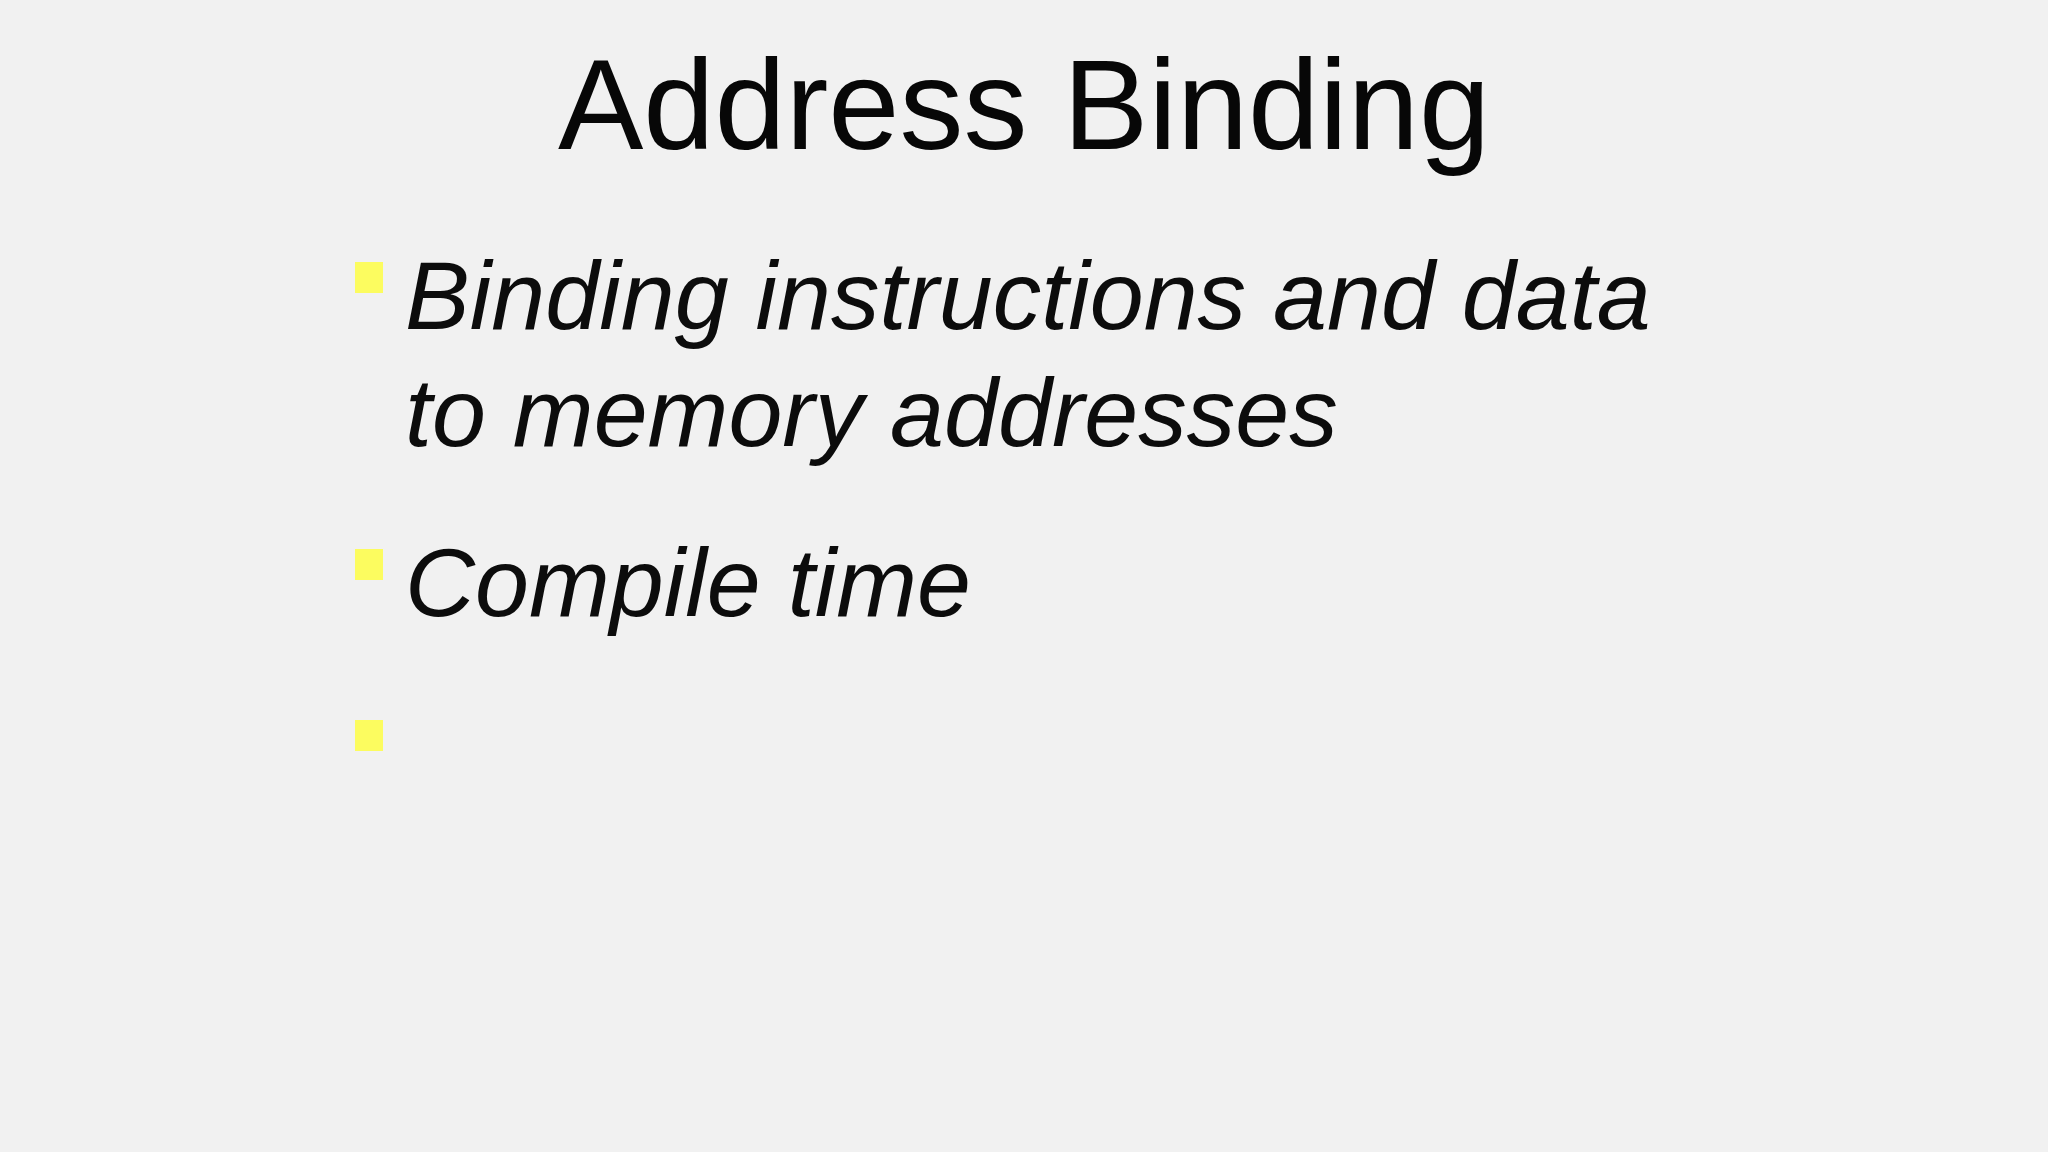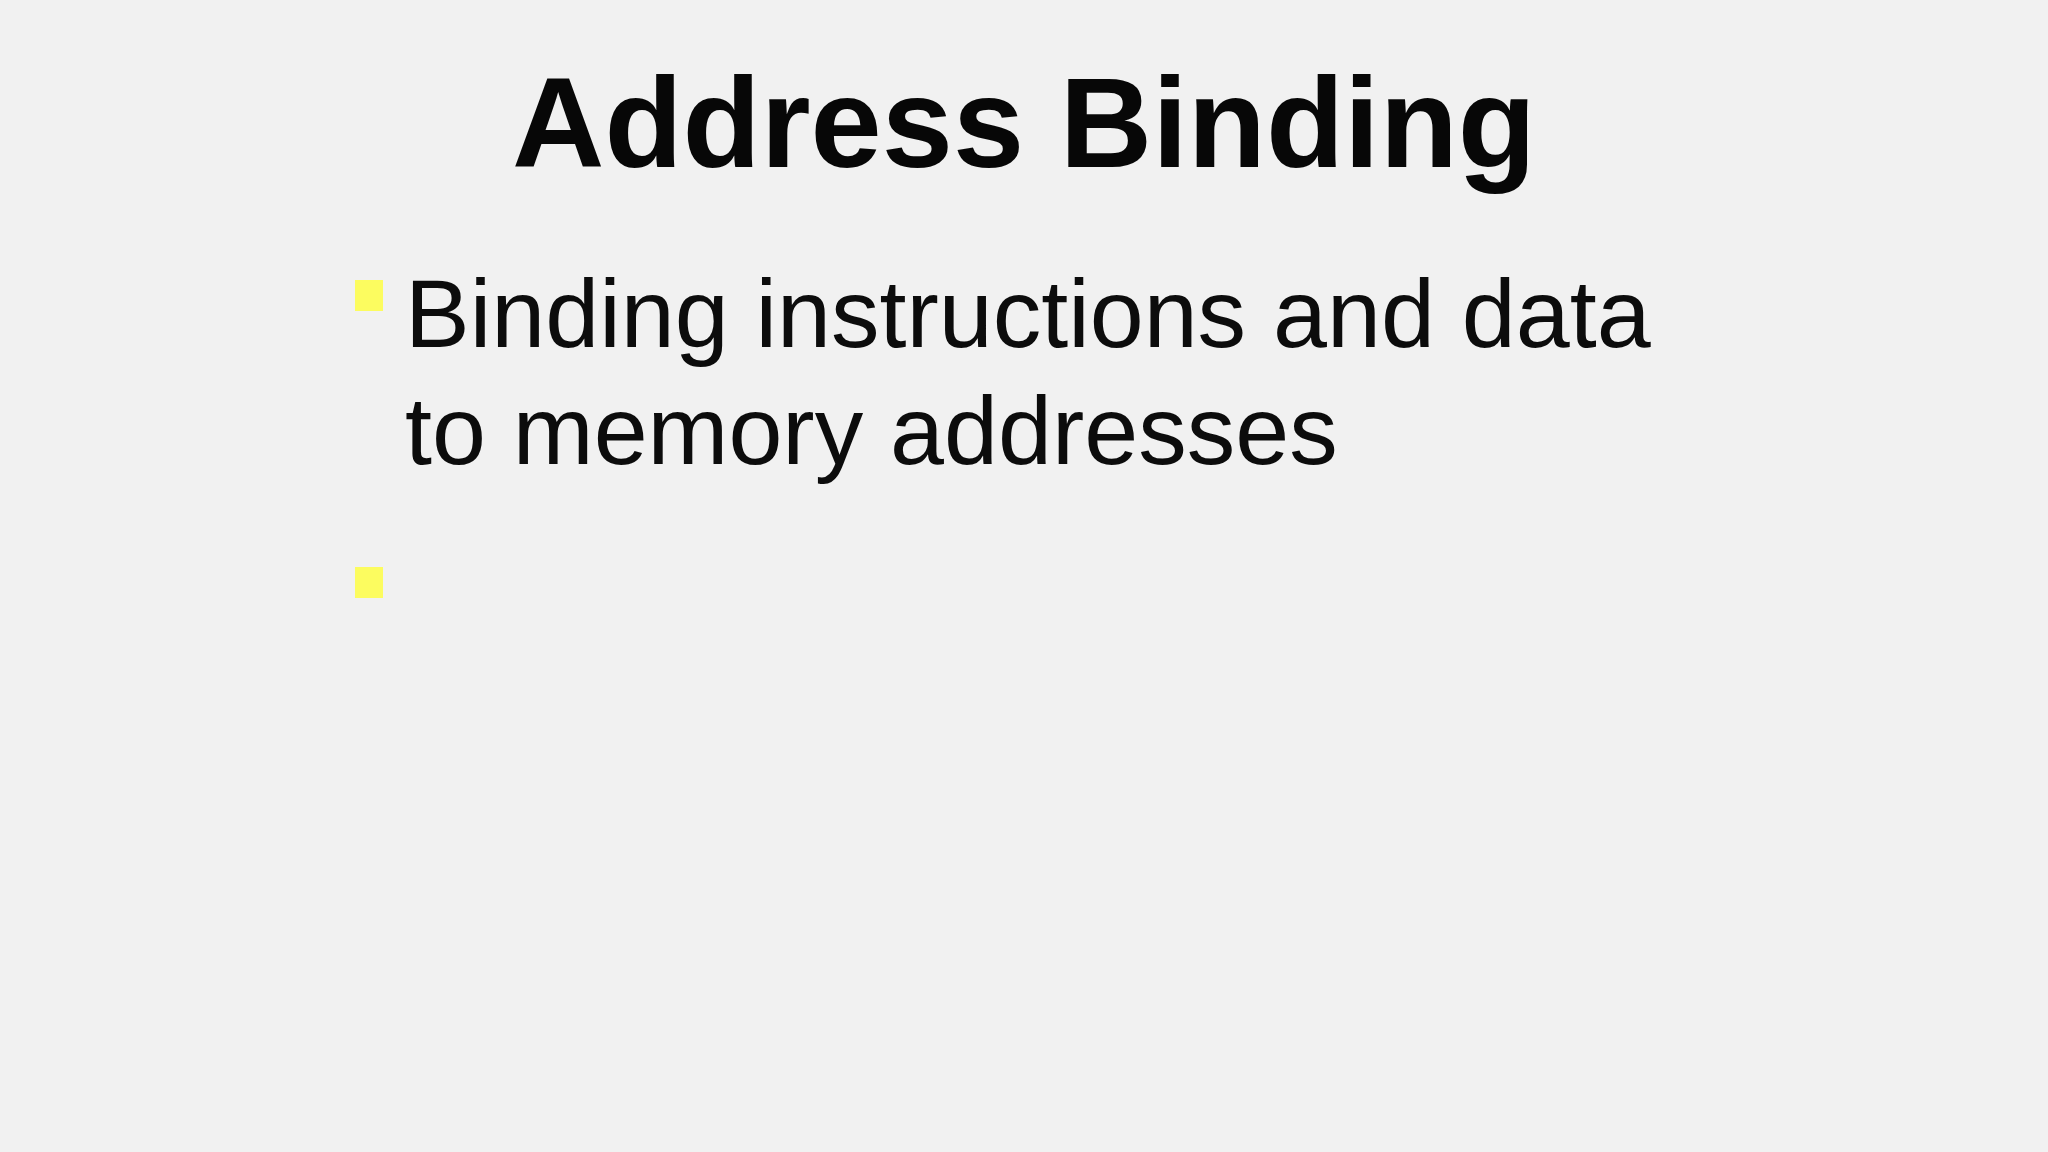--- a/index.html
+++ b/index.html
@@ -12,32 +12,33 @@
     background: var(--background, #f1f1f1);
     font-family: "Liberation Sans", sans-serif;
     overflow: hidden;
   }
   .slide {
     width: 100%;
     height: 100%;
     box-sizing: border-box;
   }
   .slide-title {
-    margin: 56px 0 0 0;
+    margin: 38px 0 0 0;
     text-align: center;
     font-size: 128px;
-    font-weight: bold;
+    font-weight: normal;
     line-height: 1.05;
     color: var(--title, #070707);
     letter-spacing: 0;
   }
   .bullet-list {
     list-style: none;
     margin: 66px 4px 0 0;
     padding: 0 0 0 355px;
+    font-style: italic;
   }
   .bullet-item {
     display: flex;
     align-items: flex-start;
     font-size: 97px;
     line-height: 1.2;
     color: var(--text, #0c0c0c);
     margin: 0 0 54px 0;
   }
   .bullet-item .marker {
@@ -56,19 +57,23 @@
 <body>
 
 <div class="slide">
   <h1 class="slide-title">Address Binding</h1>
   <ul class="bullet-list" id="bullet-list">
   <li class="bullet-item">
     <span class="marker"></span>
     <span class="text">Binding instructions and data to memory addresses</span>
   </li>
 
+  <li class="bullet-item">
+    <span class="marker"></span>
+    <span class="text">Compile time</span>
+  </li>
 
 
   <li class="bullet-item">
     <span class="marker"></span>
   </li>
 </ul>
 </div>
 
 </body></html>

